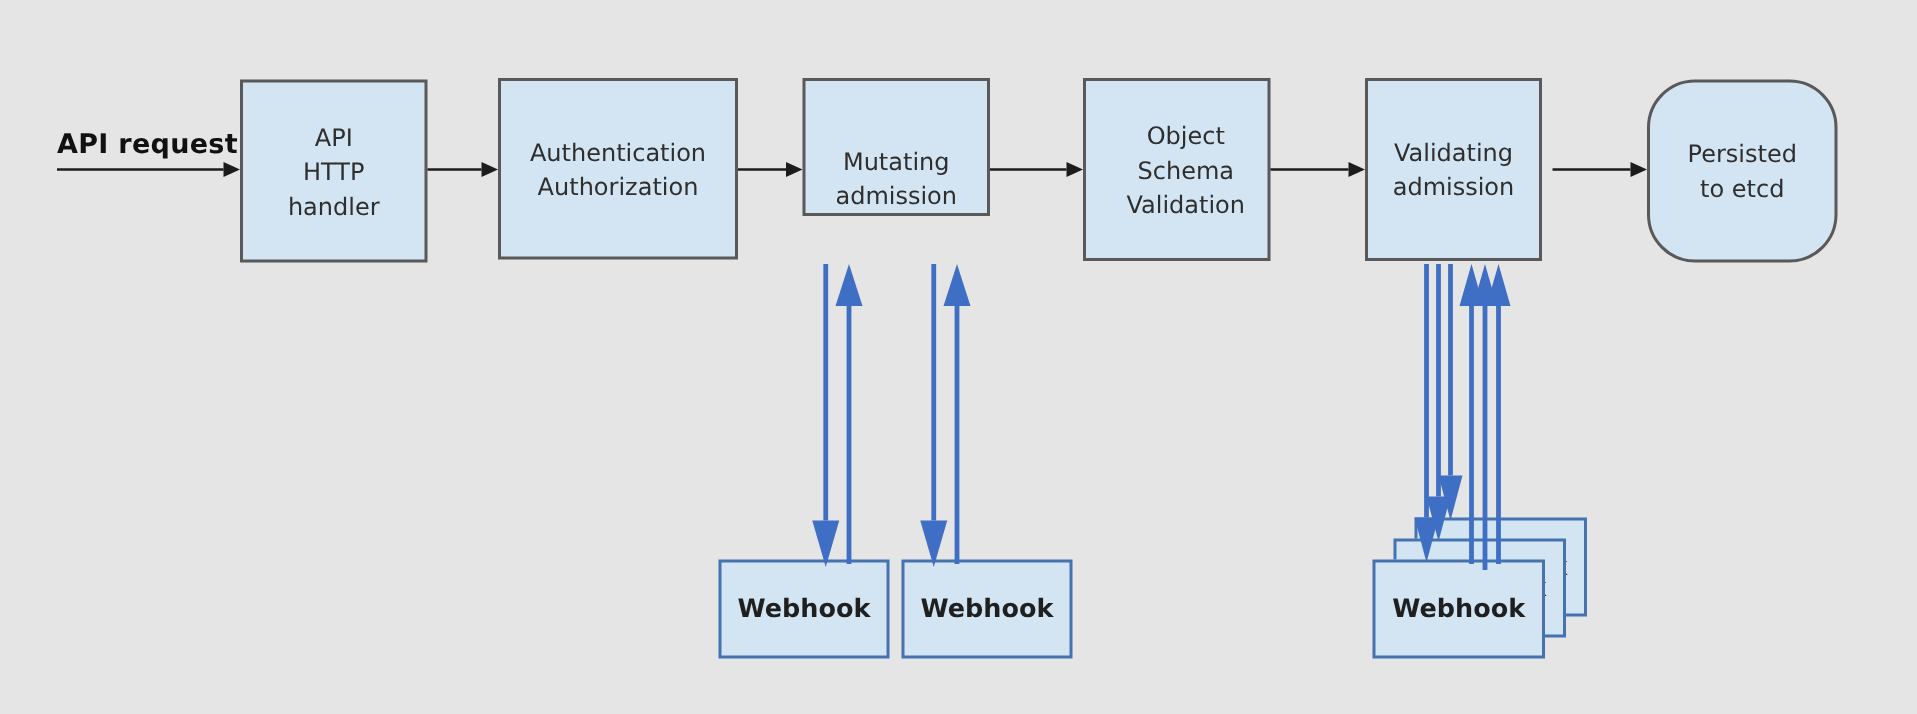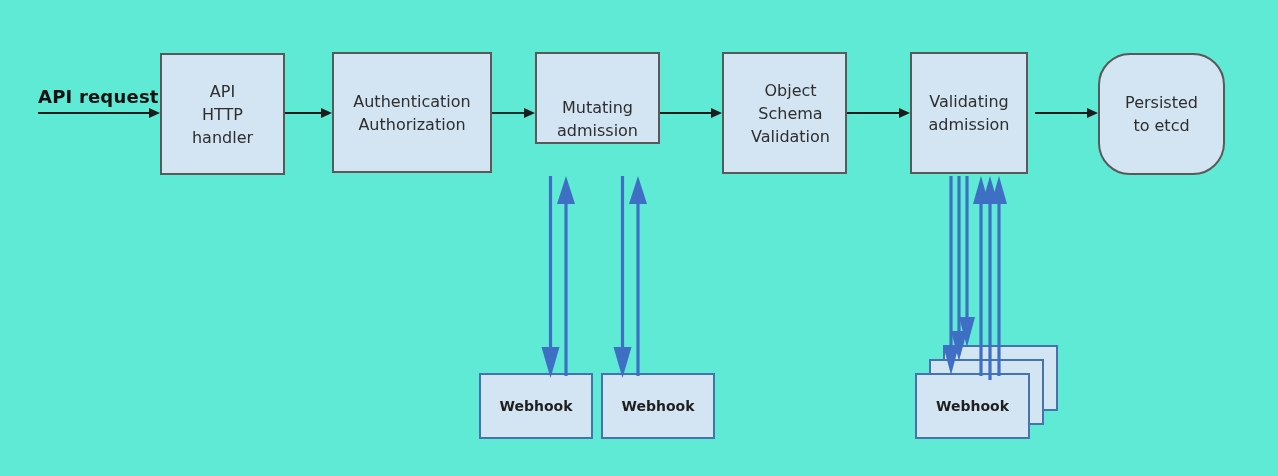--- a/index.html
+++ b/index.html
@@ -1,20 +1,20 @@
 <!DOCTYPE html>
 <html style="--node_fill: #d3e4f2; --node_border: #595959; --webhook_border: #4473b0; --arrow_black: #1c1c1c; --arrow_blue: #3f6fc4; --text: #2e2e2e;"><head>
 <meta charset="utf-8">
 <style>
   html, body { margin: 0; padding: 0; background: #ffffff; }
   .canvas {
     position: relative;
     width: 1278px;
     height: 476px;
-    background: #5eead4;
+    background: #e5e5e5;
     font-family: "DejaVu Sans", "Liberation Sans", sans-serif;
     overflow: hidden;
   }
   .node {
     position: absolute;
     box-sizing: border-box;
     background: var(--node_fill, #d3e4f2);
     border: 2px solid var(--node_border, #595959);
     display: flex;
     align-items: center;
@@ -27,21 +27,21 @@
   }
   .webhook {
     position: absolute;
     box-sizing: border-box;
     background: var(--node_fill, #d3e4f2);
     border: 2px solid var(--webhook_border, #4473b0);
     display: flex;
     align-items: center;
     justify-content: center;
     text-align: left;
-    font-size: 14px;
+    font-size: 17px;
     font-weight: 600;
     color: #1f1f1f;
   }
   .api-label {
     position: absolute;
     left: 38px;
     top: 86px;
     font-size: 18px;
     font-weight: 700;
     color: #111111;

